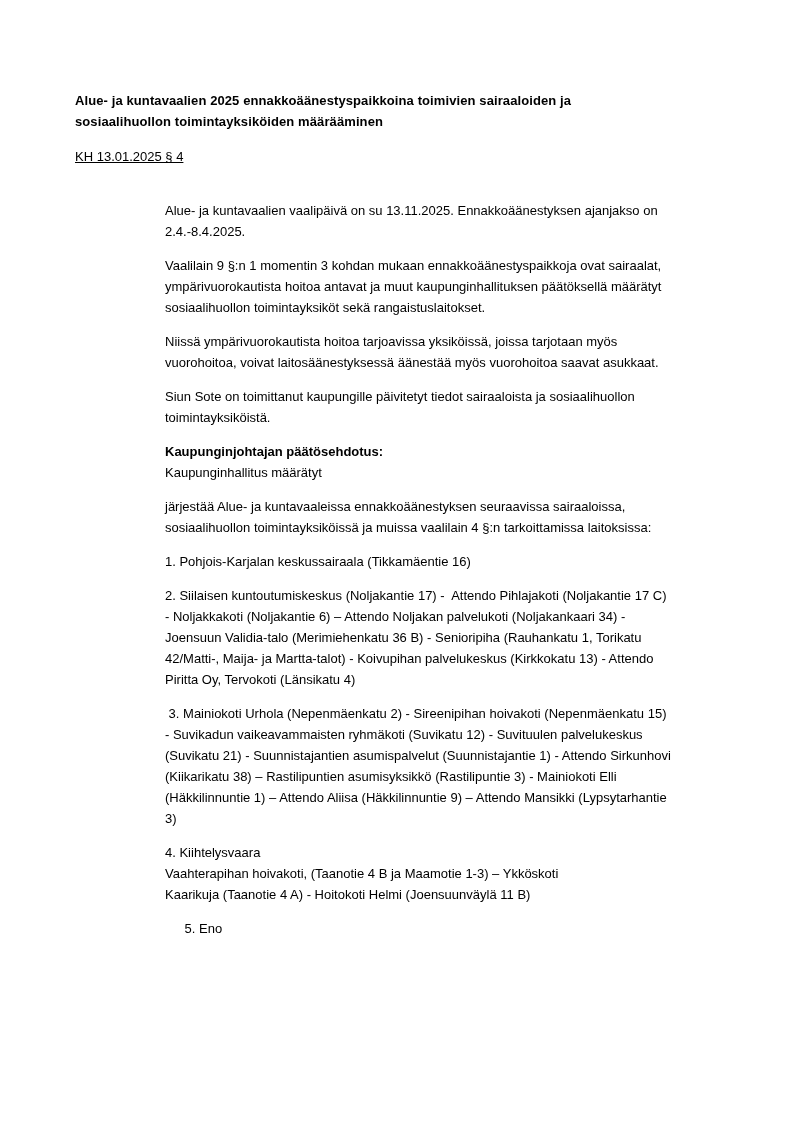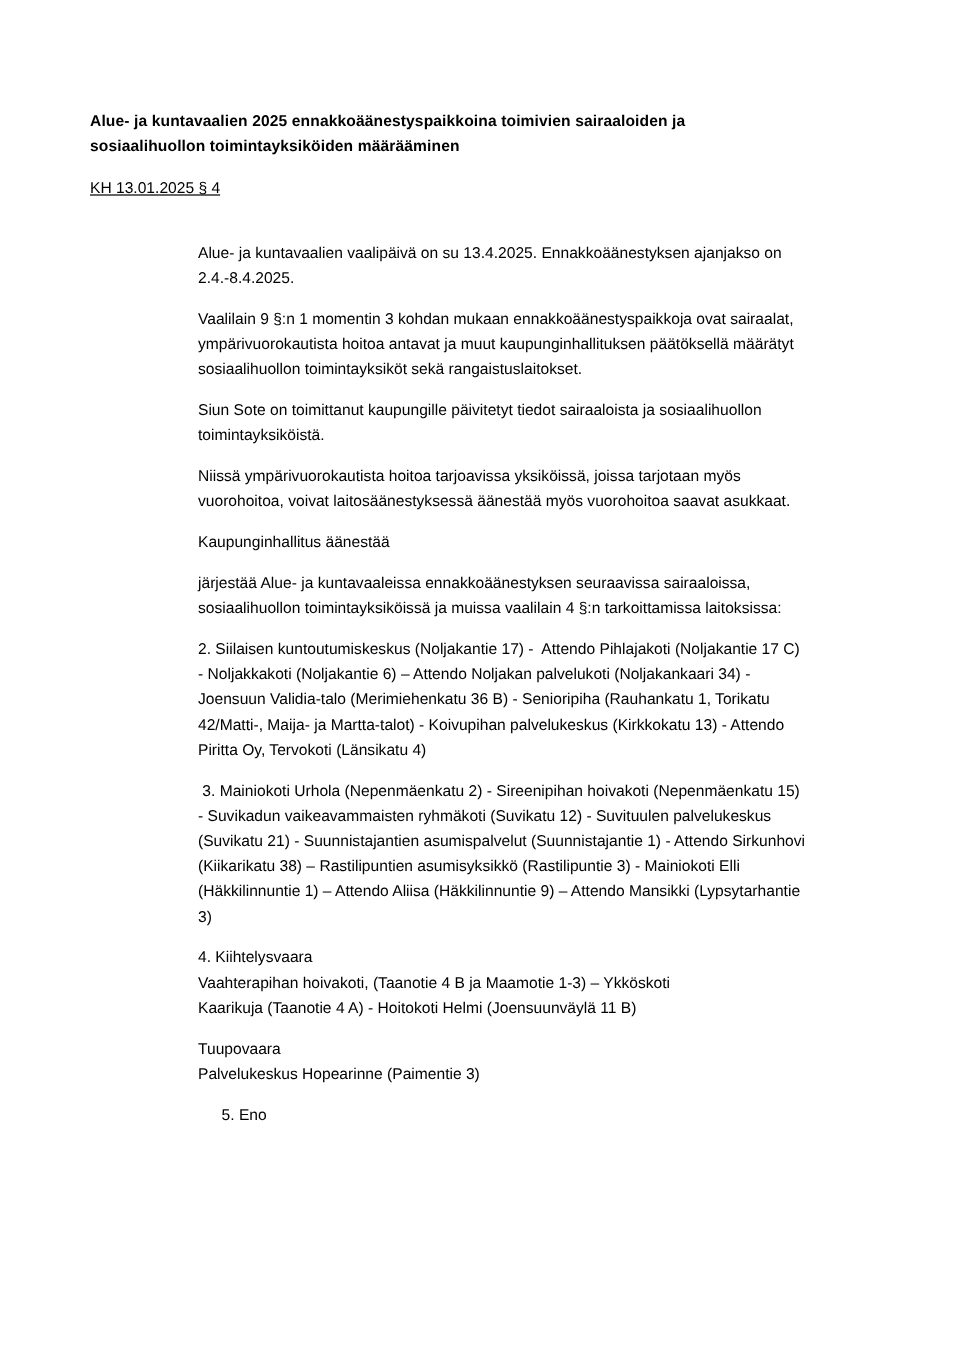--- a/index.html
+++ b/index.html
@@ -63,58 +63,58 @@
 
 <div class="page">
 
   <h1 class="doc-title">Alue- ja kuntavaalien 2025 ennakkoäänestyspaikkoina toimivien sairaaloiden ja
 sosiaalihuollon toimintayksiköiden määrääminen</h1>
 
   <div class="case-ref">KH 13.01.2025 § 4</div>
 
   <div class="body-indent">
 
-    <p class="para">Alue- ja kuntavaalien vaalipäivä on su 13.4.2025. Ennakkoäänestyksen ajanjakso on
+    <p class="para">Alue- ja kuntavaalien vaalipäivä on su 13.11.2025. Ennakkoäänestyksen ajanjakso on
 2.4.-8.4.2025.</p>
 
     <p class="para">Vaalilain 9 §:n 1 momentin 3 kohdan mukaan ennakkoäänestyspaikkoja ovat sairaalat,
 ympärivuorokautista hoitoa antavat ja muut kaupunginhallituksen päätöksellä määrätyt
 sosiaalihuollon toimintayksiköt sekä rangaistuslaitokset.</p>
 
+    <p class="para">Niissä ympärivuorokautista hoitoa tarjoavissa yksiköissä, joissa tarjotaan myös
+vuorohoitoa, voivat laitosäänestyksessä äänestää myös vuorohoitoa saavat asukkaat.</p>
+
     <p class="para">Siun Sote on toimittanut kaupungille päivitetyt tiedot sairaaloista ja sosiaalihuollon
 toimintayksiköistä.</p>
 
-    <p class="para">Niissä ympärivuorokautista hoitoa tarjoavissa yksiköissä, joissa tarjotaan myös
-vuorohoitoa, voivat laitosäänestyksessä äänestää myös vuorohoitoa saavat asukkaat.</p>
-
 
     <div class="decision-block">
-      <div class="decision-subheading">Kaupunginhallitus äänestää</div>
+      <div class="decision-heading">Kaupunginjohtajan päätösehdotus:</div>
+      <div class="decision-subheading">Kaupunginhallitus määrätyt</div>
     </div>
 
     <p class="para">järjestää Alue- ja kuntavaaleissa ennakkoäänestyksen seuraavissa sairaaloissa,
 sosiaalihuollon toimintayksiköissä ja muissa vaalilain 4 §:n tarkoittamissa laitoksissa:</p>
 
+    <p class="para">1. Pohjois-Karjalan keskussairaala (Tikkamäentie 16)</p>
 
     <p class="para">2. Siilaisen kuntoutumiskeskus (Noljakantie 17) -  Attendo Pihlajakoti (Noljakantie 17 C)
 - Noljakkakoti (Noljakantie 6) – Attendo Noljakan palvelukoti (Noljakankaari 34) -
 Joensuun Validia-talo (Merimiehenkatu 36 B) - Senioripiha (Rauhankatu 1, Torikatu
 42/Matti-, Maija- ja Martta-talot) - Koivupihan palvelukeskus (Kirkkokatu 13) - Attendo
 Piritta Oy, Tervokoti (Länsikatu 4)</p>
 
     <p class="para"> 3. Mainiokoti Urhola (Nepenmäenkatu 2) - Sireenipihan hoivakoti (Nepenmäenkatu 15)
 - Suvikadun vaikeavammaisten ryhmäkoti (Suvikatu 12) - Suvituulen palvelukeskus
 (Suvikatu 21) - Suunnistajantien asumispalvelut (Suunnistajantie 1) - Attendo Sirkunhovi
 (Kiikarikatu 38) – Rastilipuntien asumisyksikkö (Rastilipuntie 3) - Mainiokoti Elli
 (Häkkilinnuntie 1) – Attendo Aliisa (Häkkilinnuntie 9) – Attendo Mansikki (Lypsytarhantie
 3)</p>
 
     <p class="para">4. Kiihtelysvaara
 Vaahterapihan hoivakoti, (Taanotie 4 B ja Maamotie 1-3) – Ykköskoti
 Kaarikuja (Taanotie 4 A) - Hoitokoti Helmi (Joensuunväylä 11 B)</p>
 
-    <p class="para">Tuupovaara
-Palvelukeskus Hopearinne (Paimentie 3)</p>
 
     <p class="para"> 5. Eno</p>
 
   </div>
 </div>
 
 </body></html>

